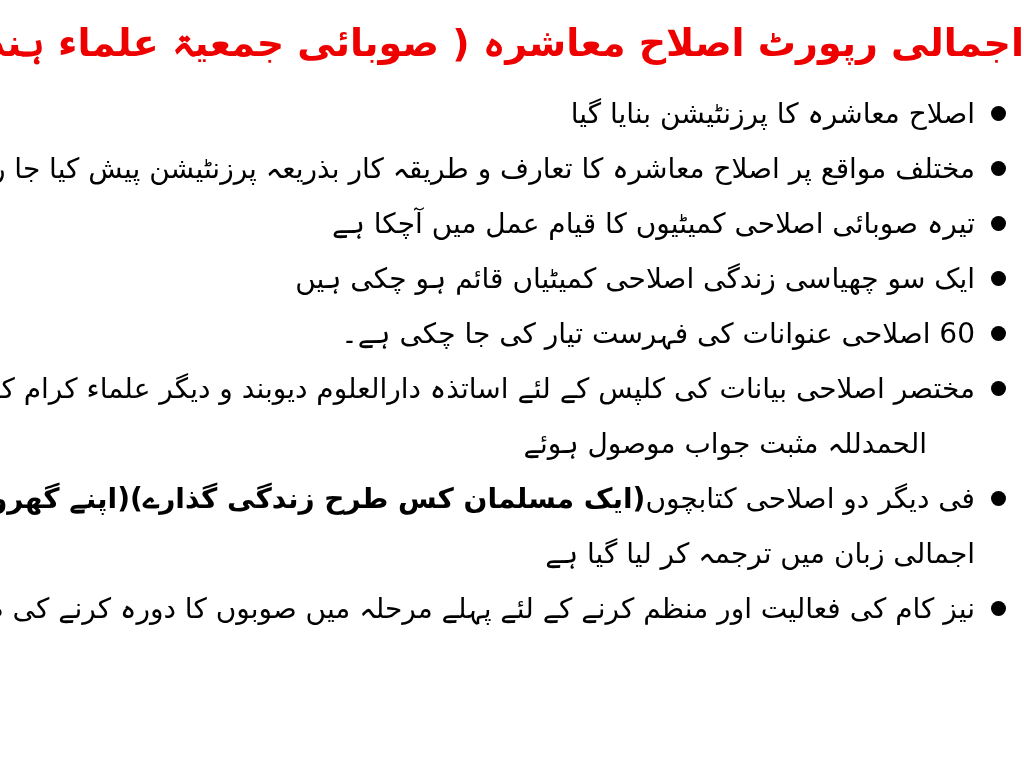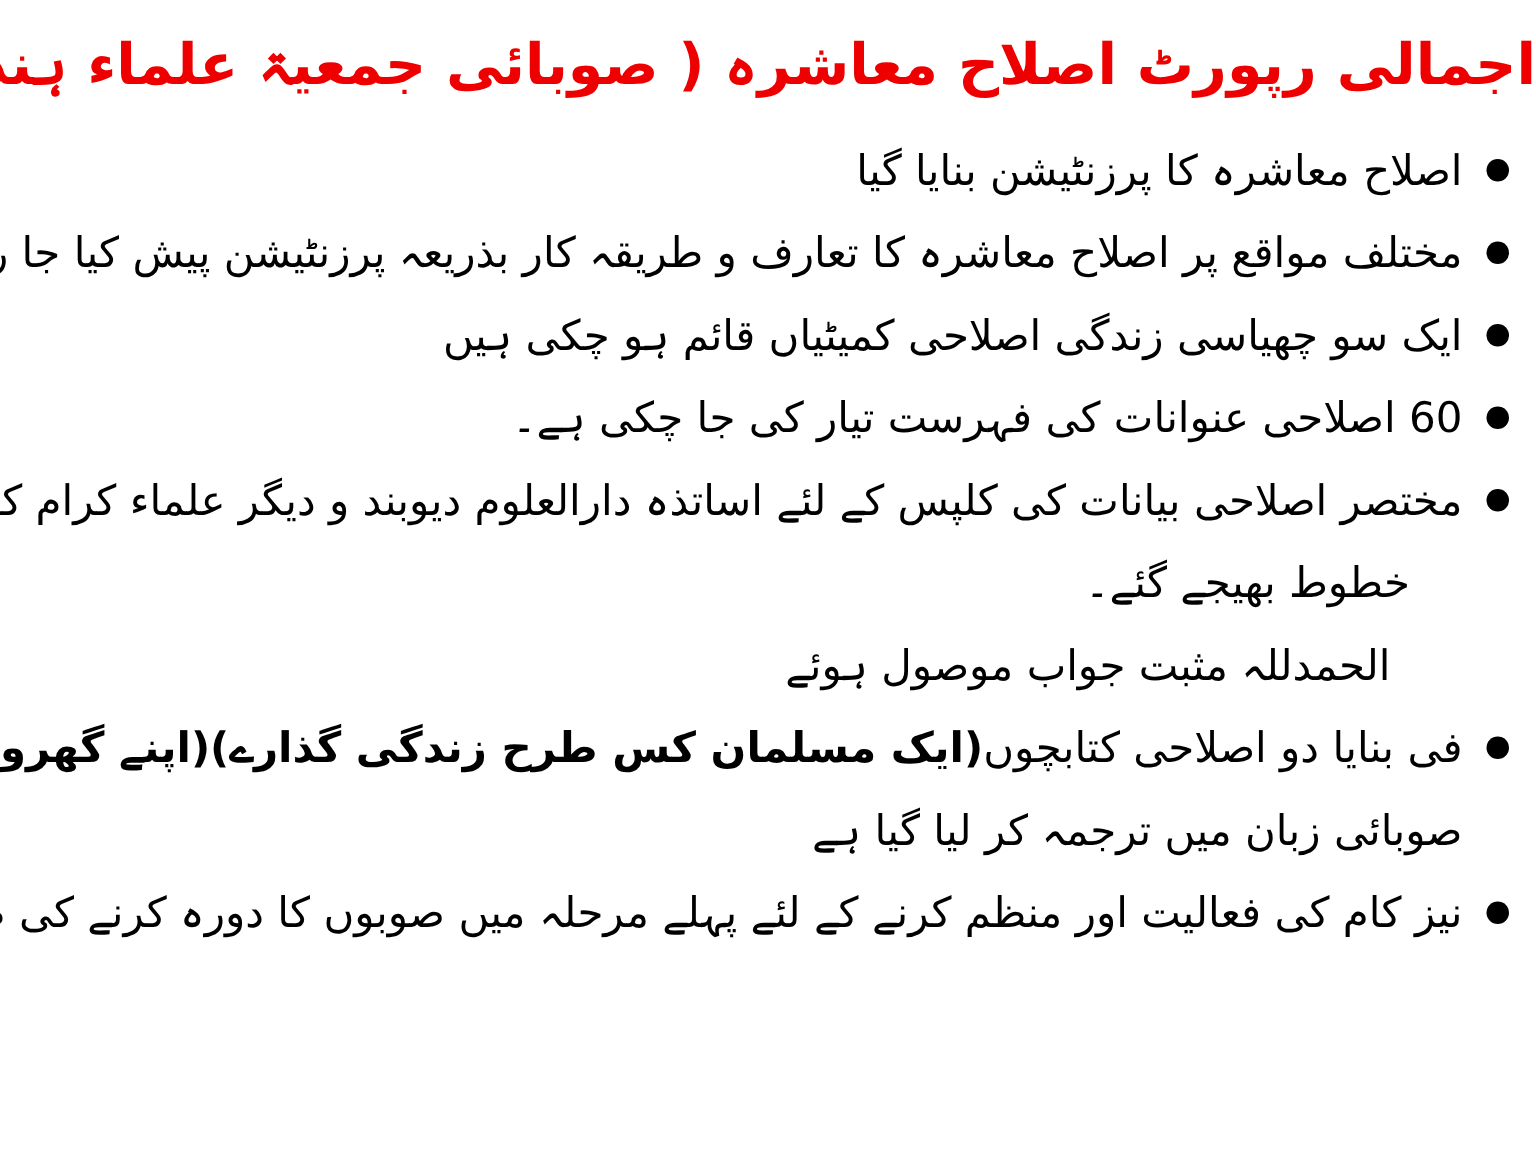--- a/index.html
+++ b/index.html
@@ -66,52 +66,53 @@
     <div class="line">
       <span class="dot"></span>
       <span class="txt">اصلاح معاشرہ کا پرزنٹیشن بنایا گیا</span>
     </div>
 
     <div class="line">
       <span class="dot"></span>
       <span class="txt">مختلف مواقع پر اصلاح معاشرہ کا تعارف و طریقہ کار بذریعہ پرزنٹیشن پیش کیا جا رہا ہے</span>
     </div>
 
+    <div class="line">
+      <span class="dot"></span>
+      <span class="txt">تیرہ صوبائی اصلاحی کمیٹیوں کا قیام عمل میں آچکا ہے</span>
+    </div>
 
     <div class="line">
       <span class="dot"></span>
       <span class="txt">ایک سو چھیاسی زندگی اصلاحی کمیٹیاں قائم ہو چکی ہیں</span>
     </div>
 
     <div class="line">
       <span class="dot"></span>
       <span class="txt">60 اصلاحی عنوانات کی فہرست تیار کی جا چکی ہے۔</span>
     </div>
 
     <div class="line">
       <span class="dot"></span>
       <span class="txt">مختصر اصلاحی بیانات کی کلپس کے لئے اساتذہ دارالعلوم دیوبند و دیگر علماء کرام کو شعبہ ھذا کی طرف سے</span>
     </div>
 
-    <div class="line indent-1">
-      <span class="txt">خطوط بھیجے گئے۔</span>
-    </div>
 
     <div class="line indent-2">
       <span class="txt">الحمدللہ مثبت جواب موصول ہوئے</span>
     </div>
 
 
     <div class="line">
       <span class="dot"></span>
-      <span class="txt"><span>فی بنایا دو اصلاحی کتابچوں</span><span class="b">(ایک مسلمان کس طرح زندگی گذارے)(اپنے گھروں کو بچایئے)</span></span>
+      <span class="txt"><span>فی دیگر دو اصلاحی کتابچوں</span><span class="b">(ایک مسلمان کس طرح زندگی گذارے)(اپنے گھروں کو بچایئے)</span></span>
     </div>
 
     <div class="line">
-      <span class="txt">صوبائی زبان میں ترجمہ کر لیا گیا ہے</span>
+      <span class="txt">اجمالی زبان میں ترجمہ کر لیا گیا ہے</span>
     </div>
 
     <div class="line">
       <span class="dot"></span>
       <span class="txt">نیز کام کی فعالیت اور منظم کرنے کے لئے پہلے مرحلہ میں صوبوں کا دورہ کرنے کی ضرورت ہے</span>
     </div>
 
   </div>
 </div>
 

